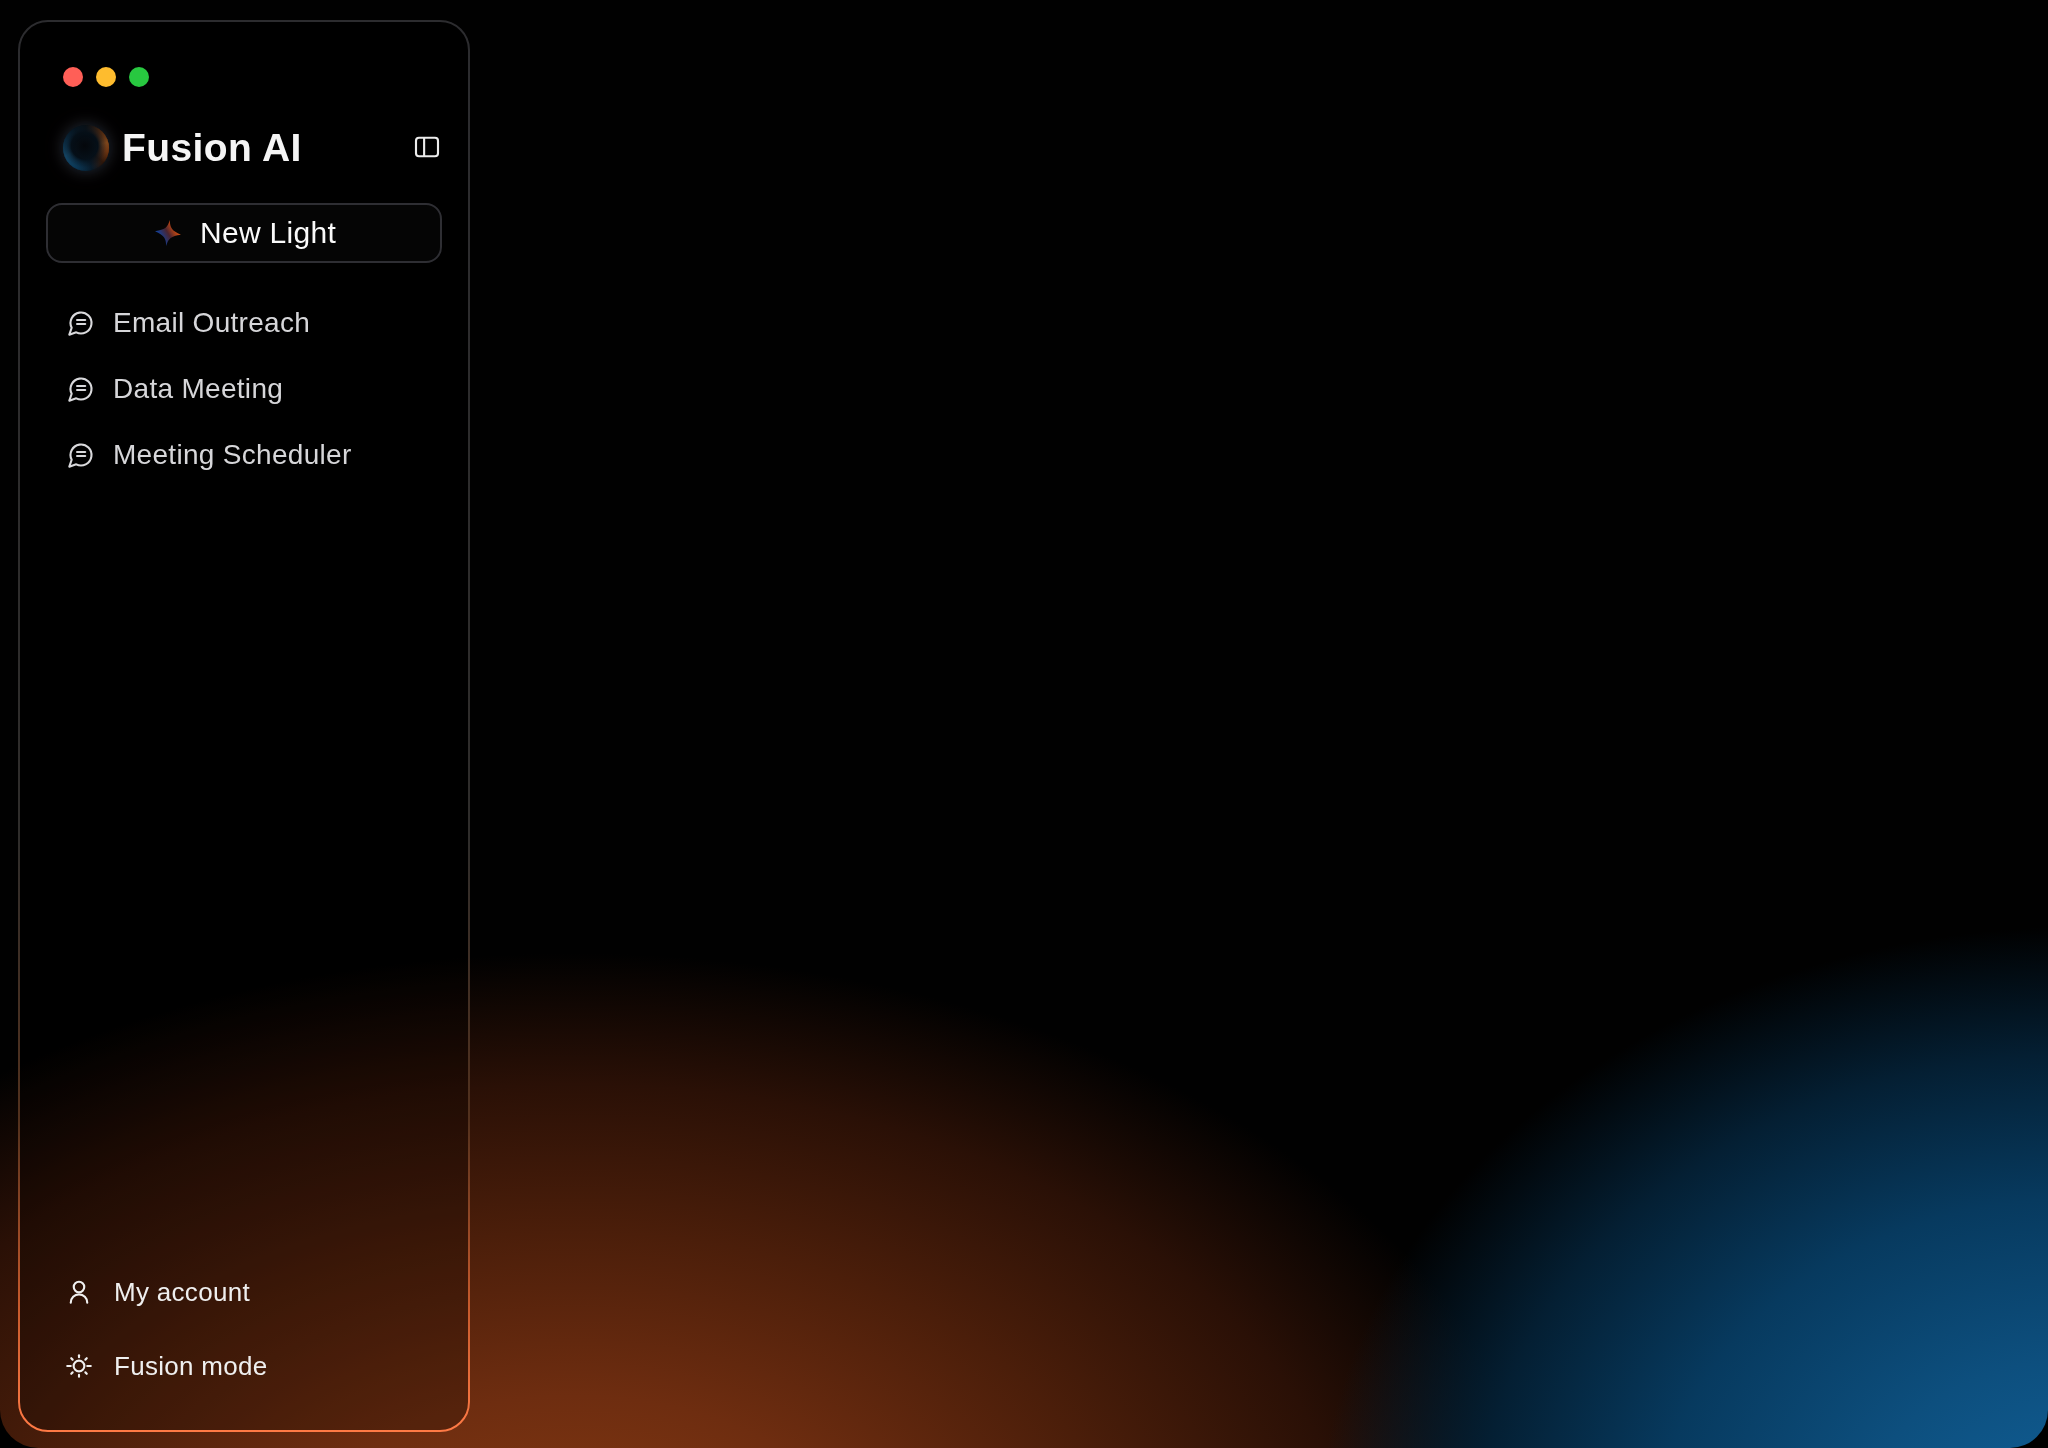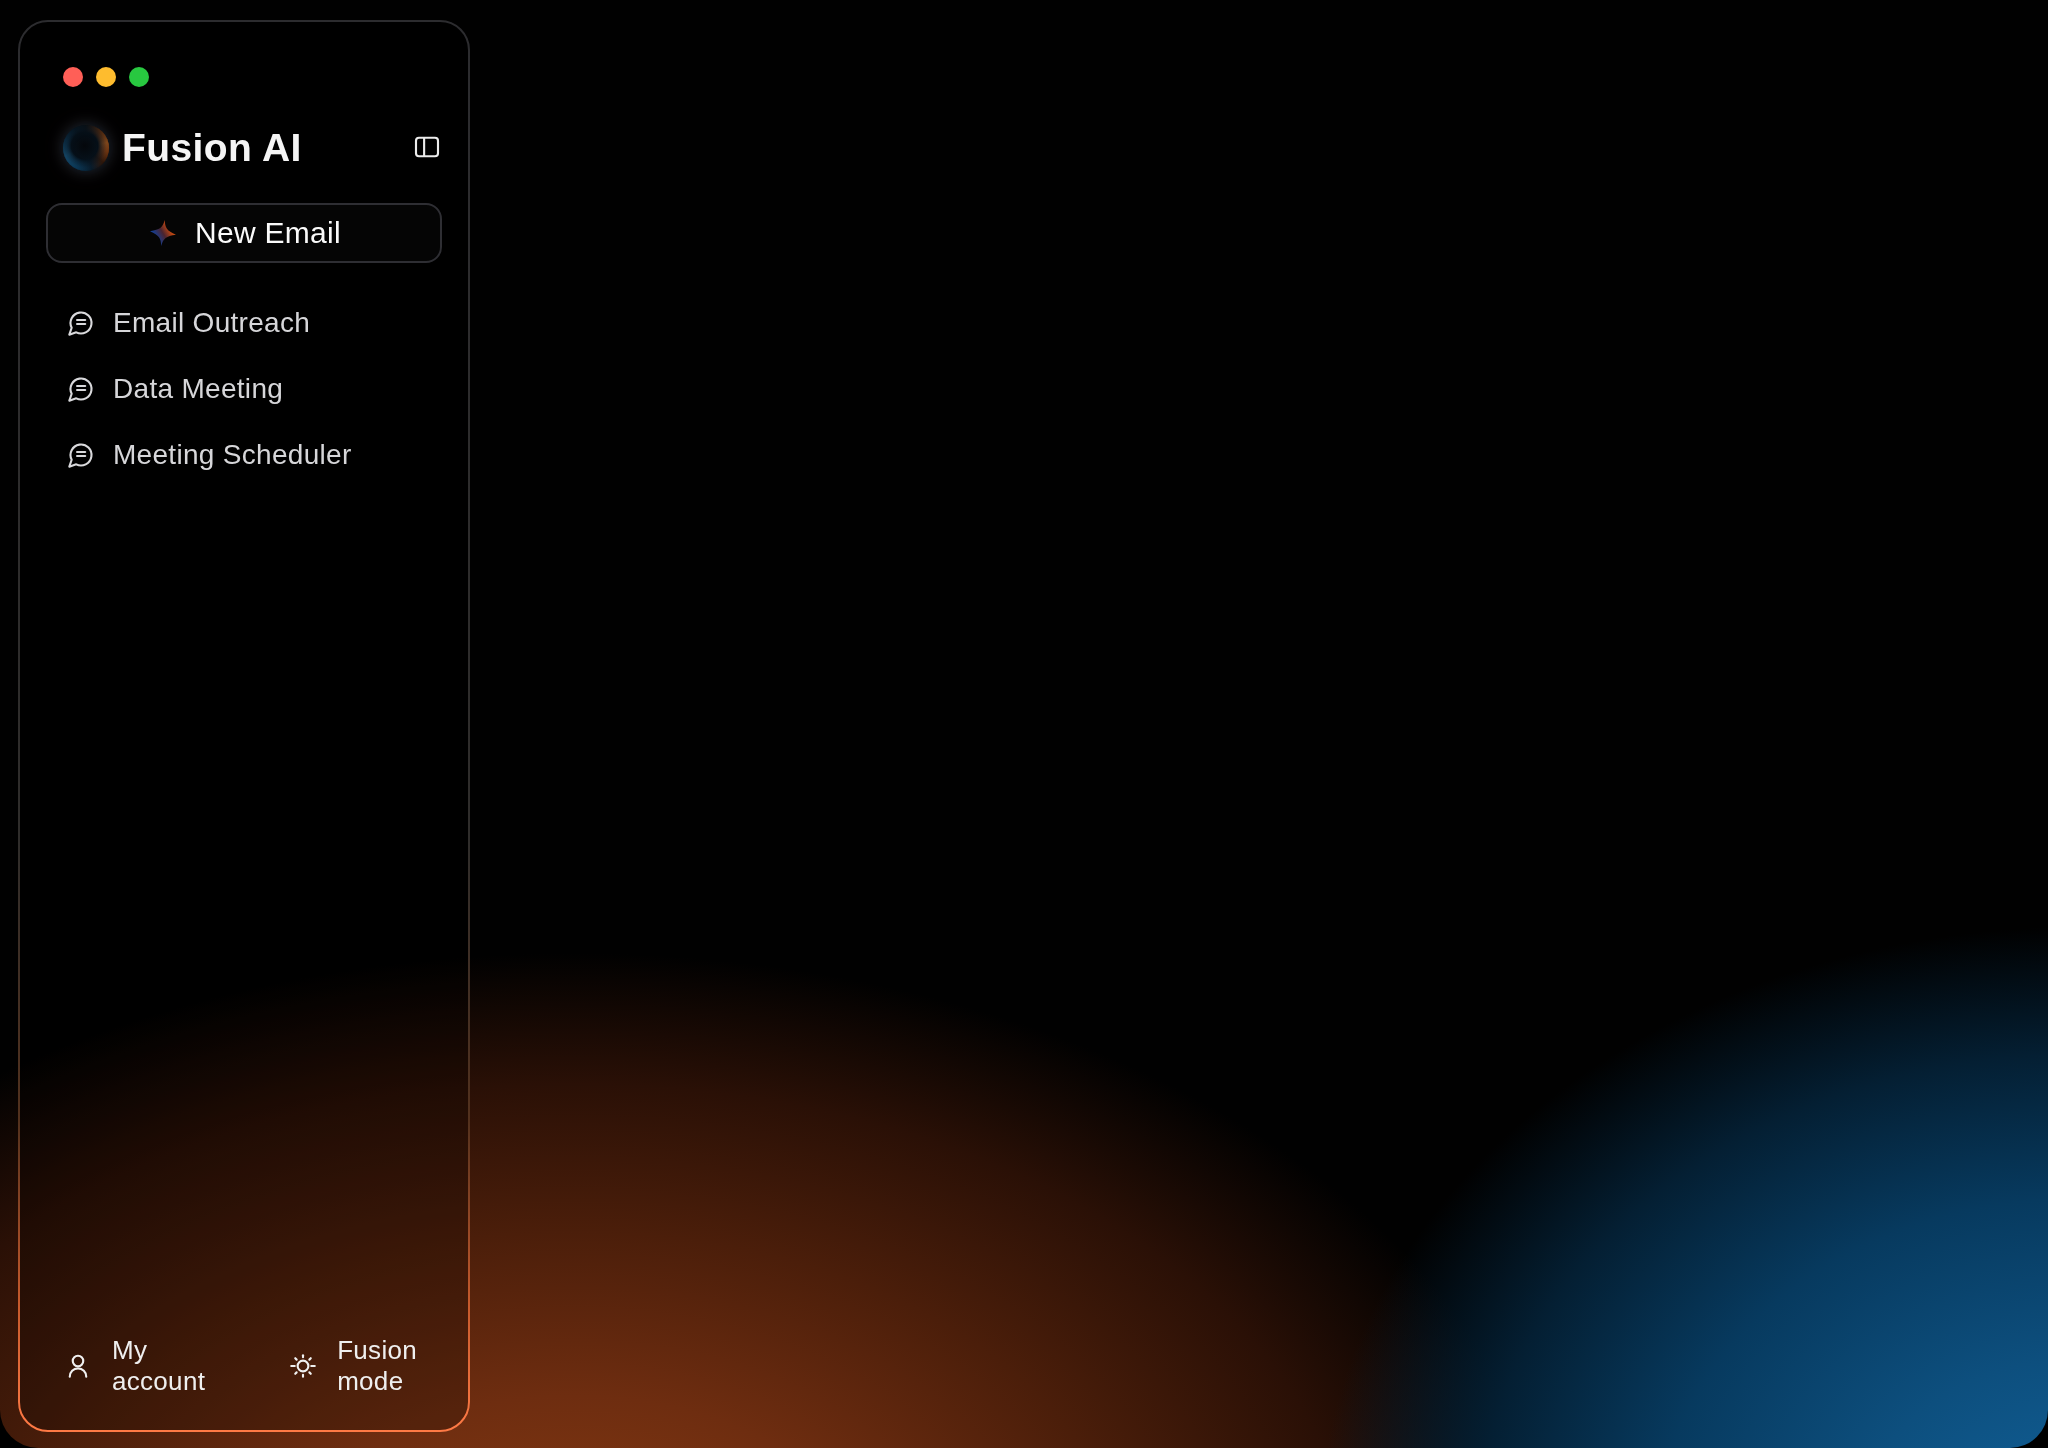--- a/index.html
+++ b/index.html
@@ -61,21 +61,21 @@
     font-family:inherit;font-size:30px;color:#fafafa;letter-spacing:0.3px;cursor:pointer;
   }
 
   .chats{position:absolute;top:275px;left:0;right:0;display:flex;flex-direction:column;gap:10px;}
   .chat-item{
     height:56px;display:flex;align-items:center;padding-left:49px;gap:18px;
     font-size:28px;color:#d6d6d9;letter-spacing:0.3px;cursor:pointer;
   }
   .chat-item .icon{display:flex;color:#d9d9dc;}
 
-  .footer{position:absolute;bottom:36px;left:0;right:0;display:flex;flex-direction:row;gap:14px;}
+  .footer{position:absolute;bottom:36px;left:0;right:0;display:flex;flex-direction:column;gap:14px;}
   .footer-item{
     height:60px;display:flex;align-items:center;padding-left:45px;gap:19px;
     font-size:26px;color:#efefef;letter-spacing:0.3px;cursor:pointer;
   }
   .footer-item .icon{display:flex;color:#f0f0f0;width:32px;justify-content:center;}
 
   svg{display:block;}
 </style>
 </head>
 <body>
@@ -126,21 +126,21 @@
               <stop offset="0" stop-color="#1f7ae8"></stop>
               <stop offset="0.35" stop-color="#173d8f"></stop>
               <stop offset="0.55" stop-color="#4a2430"></stop>
               <stop offset="0.72" stop-color="#b44314"></stop>
               <stop offset="1" stop-color="#ff7d1e"></stop>
             </linearGradient>
           </defs>
           <path transform="rotate(8 12 12)" fill="url(#sparkGrad)" d="M12 2.2 C12.9 8.1 14.6 9.9 21.8 12 C14.6 14.1 12.9 15.9 12 21.8 C11.1 15.9 9.4 14.1 2.2 12 C9.4 9.9 11.1 8.1 12 2.2 Z"></path>
         </svg>
       </span>
-      <span>New Email</span>
+      <span>New Light</span>
     </button>
 
     <nav class="chats">
       <div class="chat-item">
         <span class="icon">
           <svg width="28" height="28" viewBox="0 0 24 24" fill="none" stroke="currentColor" stroke-width="1.8" stroke-linecap="round" stroke-linejoin="round">
             <path d="M7.9 20A9 9 0 1 0 4 16.1L2 22Z"></path>
             <line x1="8.6" y1="9.4" x2="15.6" y2="9.4"></line>
               <line x1="8.6" y1="12.9" x2="15.6" y2="12.9"></line>
           </svg>

